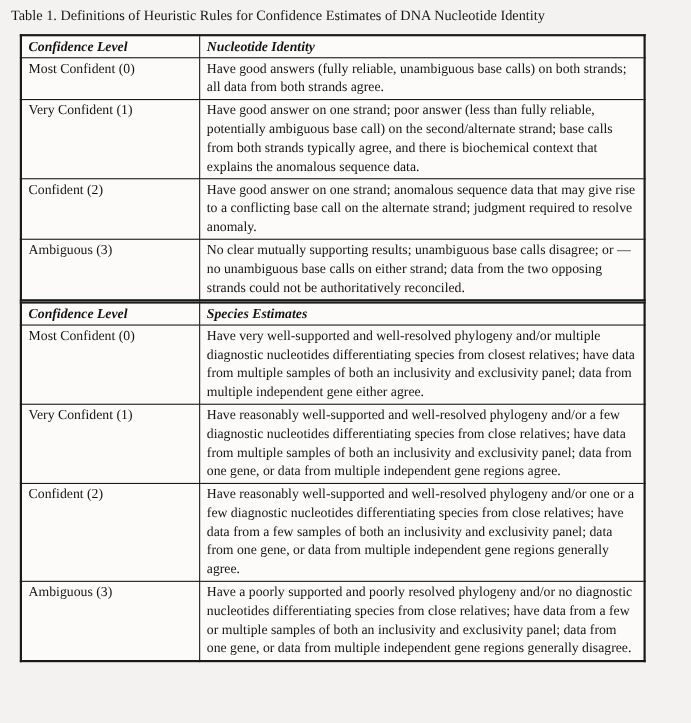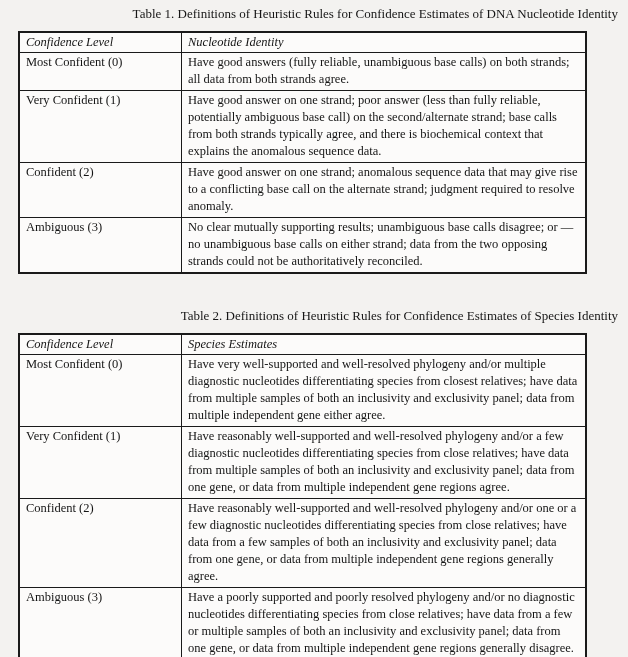--- a/index.html
+++ b/index.html
@@ -14,21 +14,21 @@
     font-family: "Liberation Serif", serif;
     color: #141414;
   }
   .page {
     width: 628px;
     height: 657px;
     box-sizing: border-box;
     padding-top: 6px;
   }
   .caption {
-    text-align: right;
+    text-align: left;
     font-size: 13px;
     line-height: 16px;
     margin: 0 10px 9px 10px;
     color: #161616;
   }
   .caption.second {
     margin-top: 34px;
   }
   table.rules {
     border-collapse: collapse;
@@ -41,21 +41,21 @@
   table.rules th,
   table.rules td {
     border: 1px solid #1a1a1a;
     vertical-align: top;
     box-sizing: border-box;
     font-size: 12.5px;
     line-height: 17px;
     text-align: left;
   }
   table.rules th {
-    font-weight: normal;
+    font-weight: bold;
     font-style: italic;
     padding: 1px 6px 2px 6px;
     line-height: 16px;
   }
   table.rules td {
     padding: 1px 7px 2px 6px;
   }
   .col-level { width: 139px; }
   .col-desc  { width: 346px; }
 </style>
@@ -85,21 +85,20 @@
         <td class="col-level">Confident (2)</td>
         <td class="col-desc">Have good answer on one strand; anomalous sequence data that may give rise to a conflicting base call on the alternate strand; judgment required to resolve anomaly.</td>
       </tr>
       <tr>
         <td class="col-level">Ambiguous (3)</td>
         <td class="col-desc">No clear mutually supporting results; unambiguous base calls disagree; or — no unambiguous base calls on either strand; data from the two opposing strands could not be authoritatively reconciled.</td>
       </tr>
     </tbody>
   </table>
 
-  <div class="caption second">Table 2. Definitions of Heuristic Rules for Confidence Estimates of Species Identity</div>
   <table class="rules">
     <thead>
       <tr>
         <th class="col-level">Confidence Level</th>
         <th class="col-desc">Species Estimates</th>
       </tr>
     </thead>
     <tbody>
       <tr>
         <td class="col-level">Most Confident (0)</td>

